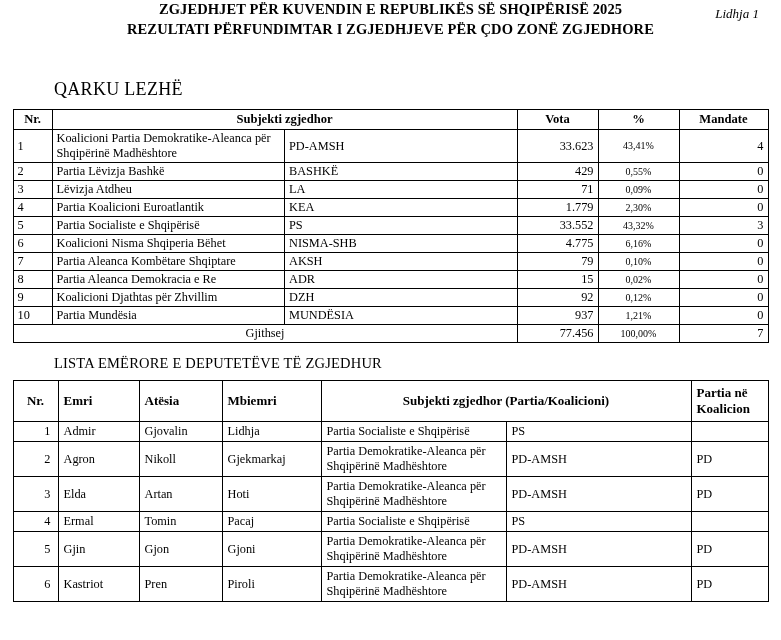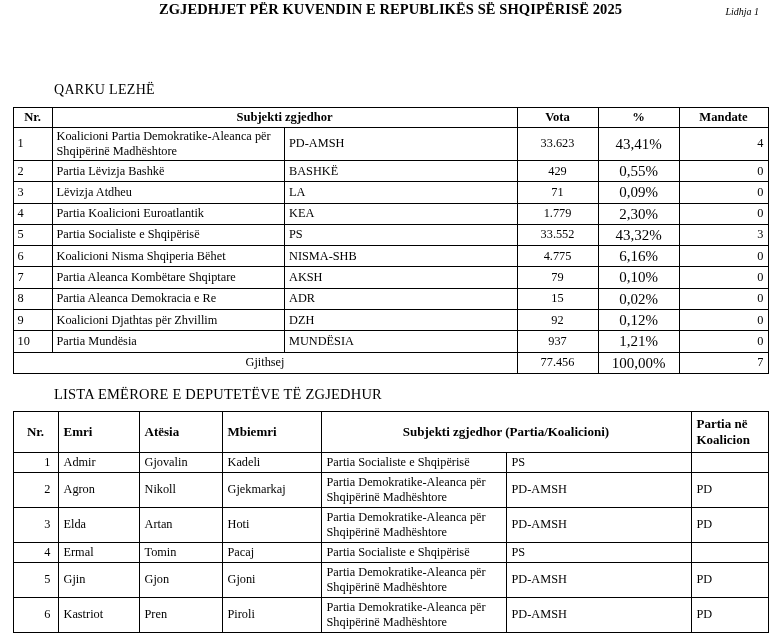--- a/index.html
+++ b/index.html
@@ -19,37 +19,37 @@
     width: 781px;
     height: 640px;
     box-sizing: border-box;
     padding: 0 12px;
   }
   .annex {
     position: absolute;
     top: 6px;
     right: 22px;
     font-style: italic;
-    font-size: 10px;
+    font-size: 13px;
     font-family: "Liberation Serif", serif;
   }
   .doc-title {
     text-align: center;
     font-weight: bold;
     font-size: 14.5px;
     line-height: 1.35;
     letter-spacing: 0.1px;
   }
   .doc-title div {
     white-space: nowrap;
   }
   .section-label {
-    font-size: 14px;
+    font-size: 18px;
     margin-left: 42px;
-    margin-top: 62px;
+    margin-top: 40px;
     letter-spacing: 0.3px;
   }
   .section-label-2 {
     font-size: 14.5px;
     margin-left: 42px;
     margin-top: 12px;
     letter-spacing: 0.2px;
   }
 
   table.results, table.deputies {
@@ -68,22 +68,22 @@
   }
   table.results th {
     text-align: center;
     font-weight: bold;
     font-size: 12.6px;
     padding: 2px 4px;
   }
   .c-nr { width: 30px; text-align: left; padding-left: 5px; }
   .c-subject { }
   .c-abbr { width: 98px; }
-  .c-vota { width: 72px; text-align: center; padding-right: 6px; }
-  .c-pct { width: 72px; text-align: center; font-size: 15px; }
+  .c-vota { width: 72px; text-align: right; padding-right: 6px; }
+  .c-pct { width: 72px; text-align: center; font-size: 10px; }
   .c-mandate { width: 80px; text-align: right; padding-right: 6px; }
 
   table.results td.c-nr { text-align: left; }
   .total-row td {
     font-weight: normal;
   }
   .total-label {
     text-align: center;
     font-weight: bold;
     padding-right: 10px;
@@ -117,20 +117,21 @@
 </style>
 </head>
 <body>
 
 <div class="page">
 
   <div class="annex">Lidhja 1</div>
 
   <div class="doc-title">
     <div>ZGJEDHJET PËR KUVENDIN E REPUBLIKËS SË SHQIPËRISË 2025</div>
+    <div>REZULTATI PËRFUNDIMTAR I ZGJEDHJEVE PËR ÇDO ZONË ZGJEDHORE</div>
   </div>
 
   <div class="section-label">QARKU LEZHË</div>
 
   <table class="results">
     <thead>
       <tr>
         <th class="c-nr">Nr.</th>
         <th class="c-subject" colspan="2">Subjekti zgjedhor</th>
         <th class="c-vota">Vota</th>
@@ -242,21 +243,21 @@
           <span>Partia në</span><br>
           <span>Koalicion</span>
         </th>
       </tr>
     </thead>
     <tbody>
       <tr>
         <td class="d-nr">1</td>
         <td class="d-emri">Admir</td>
         <td class="d-atesia">Gjovalin</td>
-        <td class="d-mbiemri">Kadeli</td>
+        <td class="d-mbiemri">Lidhja</td>
         <td class="d-subject">Partia Socialiste e Shqipërisë</td>
         <td class="d-party">PS</td>
         <td class="d-coalition"></td>
       </tr>
       <tr>
         <td class="d-nr">2</td>
         <td class="d-emri">Agron</td>
         <td class="d-atesia">Nikoll</td>
         <td class="d-mbiemri">Gjekmarkaj</td>
         <td class="d-subject">Partia Demokratike-Aleanca për Shqipërinë Madhështore</td>

